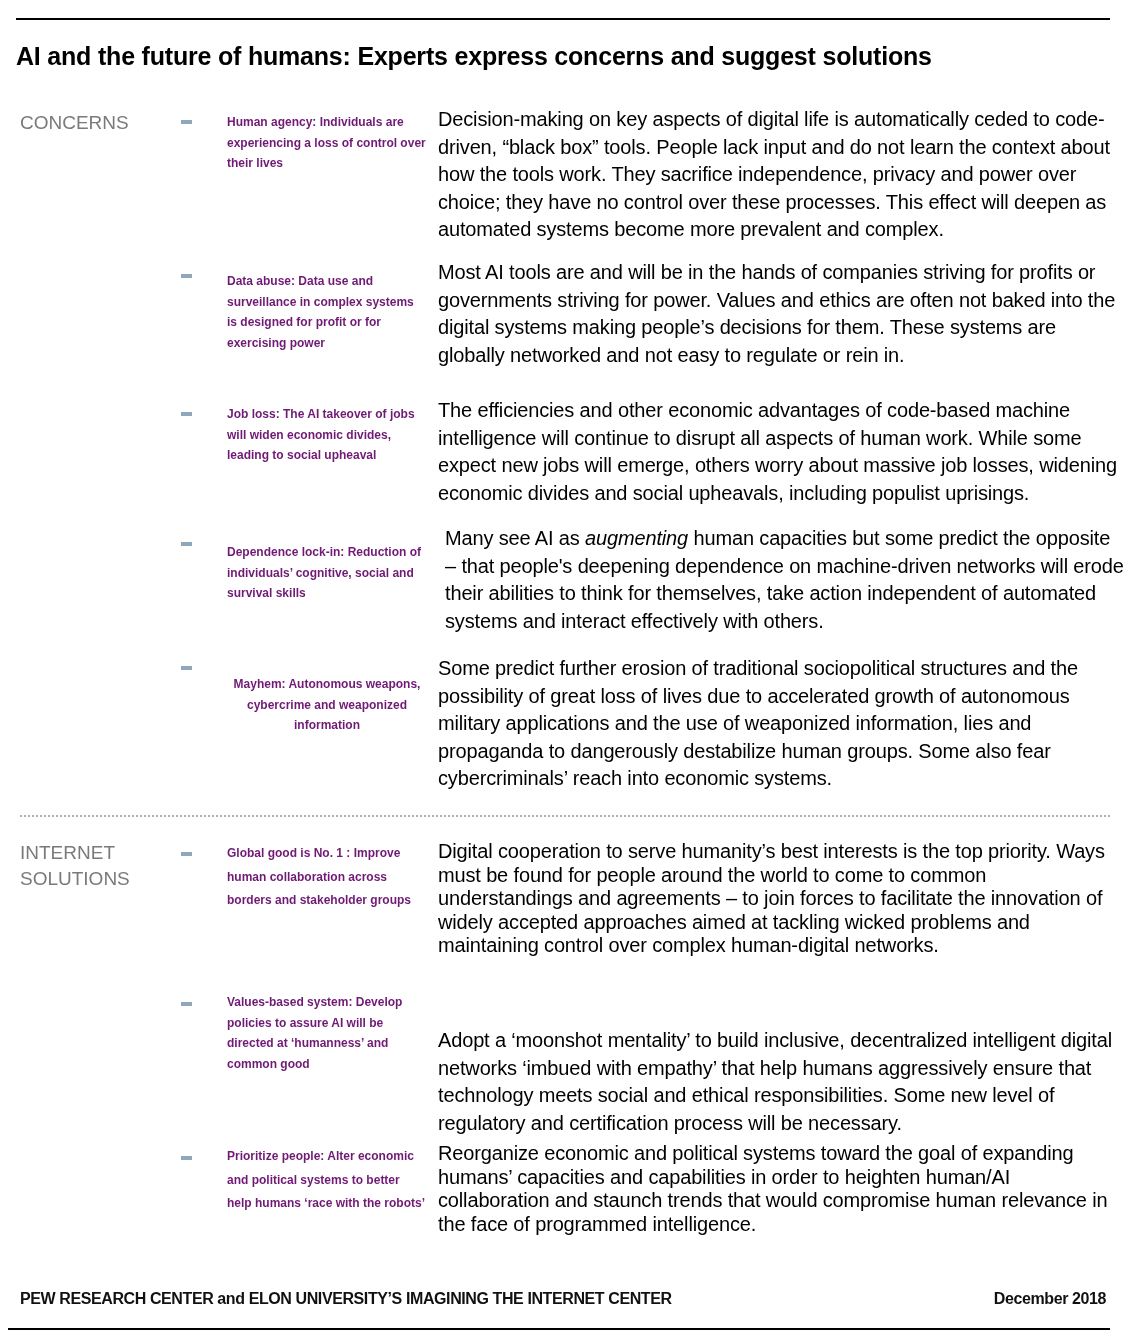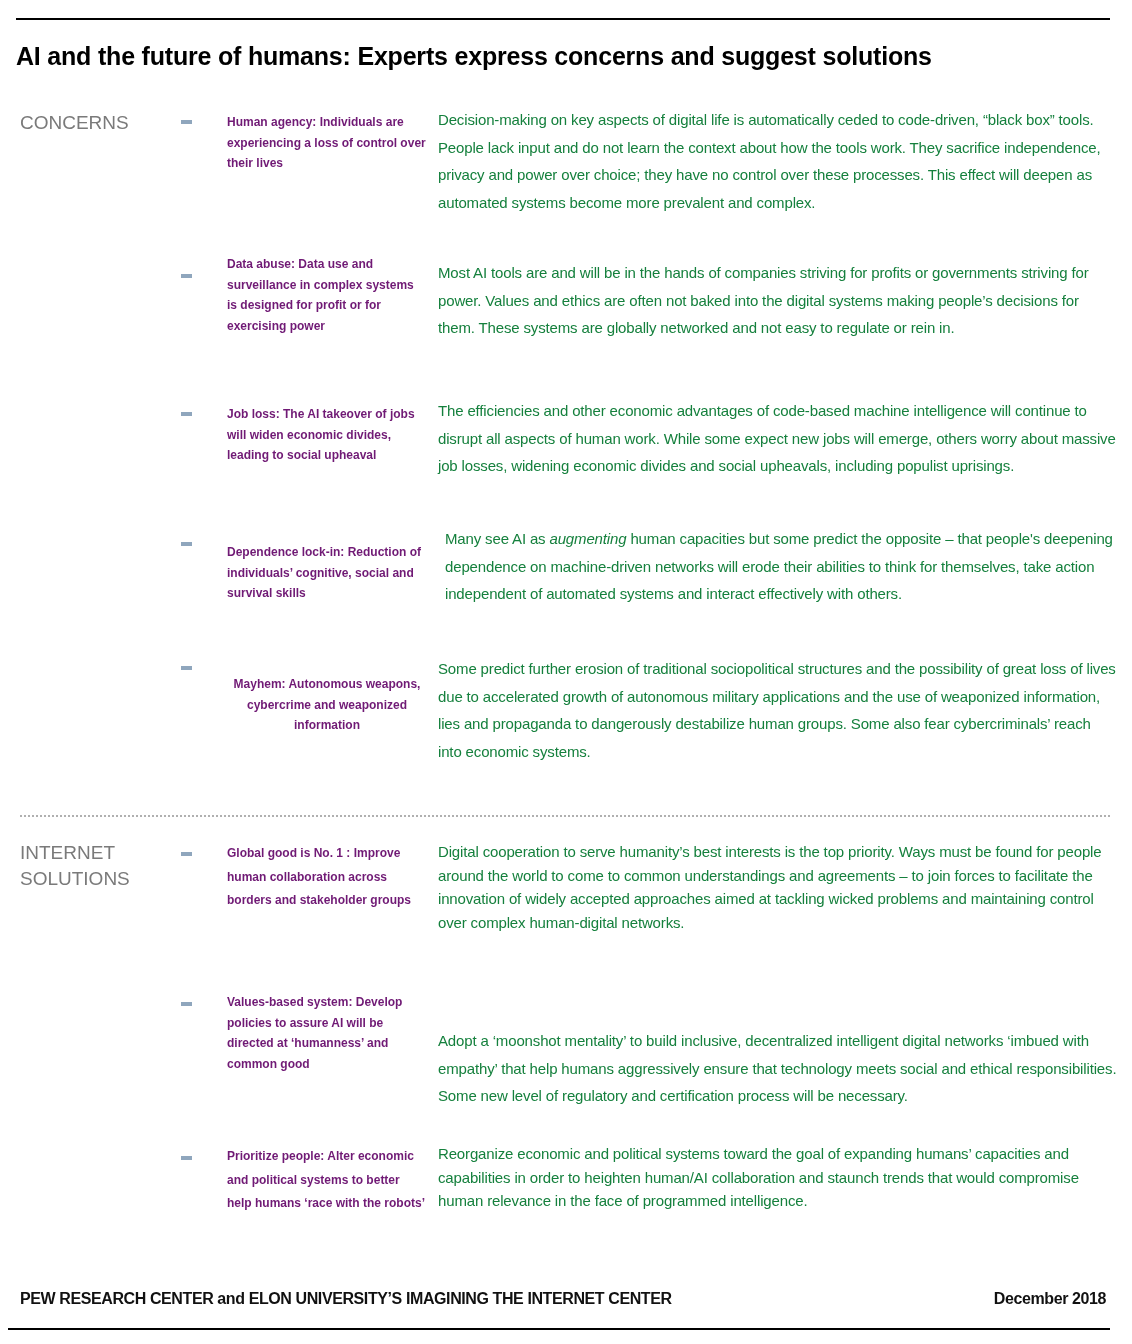--- a/index.html
+++ b/index.html
@@ -18,21 +18,21 @@
     letter-spacing: 0px;
   }
   .dash {
     position: absolute; left: 181px; width: 11px; height: 4px; background: #8fa6bd;
   }
   .head {
     position: absolute; left: 227px; width: 200px; font-size: 12px; font-weight: bold; color: #701a75;
     line-height: 20.5px;
   }
   .desc {
-    position: absolute; left: 438px; width: 680px; font-size: 15px; color: #15803d; line-height: 27.5px;
+    position: absolute; left: 438px; width: 680px; font-size: 20px; color: #000000; line-height: 27.5px;
     letter-spacing: -0.15px;
   }
   .desc.tight { line-height: 23.5px; }
   .divider {
     position: absolute; left: 20px; right: 22px; top: 815px; height: 0;
     border-top: 2px dotted #b0b0b0;
   }
   .footer-left {
     position: absolute; left: 20px; top: 1290px; font-size: 16px; font-weight: bold; color: #111;
     letter-spacing: -0.4px;
@@ -52,21 +52,21 @@
 <div class="section-label" style="top: 110px; color: rgb(122, 122, 122);">CONCERNS</div>
 
 <div>
   <div class="dash" style="top: 120px; background: rgb(143, 166, 189);"></div>
   <div class="head" style="top:112px;">Human agency: Individuals are experiencing a loss of control over their lives</div>
   <div class="desc" style="top:106px;">Decision-making on key aspects of digital life is automatically ceded to code-driven, “black box” tools. People lack input and do not learn the context about how the tools work. They sacrifice independence, privacy and power over choice; they have no control over these processes. This effect will deepen as automated systems become more prevalent and complex.</div>
 </div>
 
 <div>
   <div class="dash" style="top: 274px; background: rgb(143, 166, 189);"></div>
-  <div class="head" style="top:254px;">Data abuse: Data use and surveillance in complex systems is designed for profit or for exercising power</div>
+  <div class="head" style="top:271px;">Data abuse: Data use and surveillance in complex systems is designed for profit or for exercising power</div>
   <div class="desc" style="top:259px;">Most AI tools are and will be in the hands of companies striving for profits or governments striving for power. Values and ethics are often not baked into the digital systems making people’s decisions for them. These systems are globally networked and not easy to regulate or rein in.</div>
 </div>
 
 <div>
   <div class="dash" style="top: 412px; background: rgb(143, 166, 189);"></div>
   <div class="head" style="top:404px;">Job loss: The AI takeover of jobs will widen economic divides, leading to social upheaval</div>
   <div class="desc" style="top:397px;">The efficiencies and other economic advantages of code-based machine intelligence will continue to disrupt all aspects of human work. While some expect new jobs will emerge, others worry about massive job losses, widening economic divides and social upheavals, including populist uprisings.</div>
 </div>
 
 <div>

